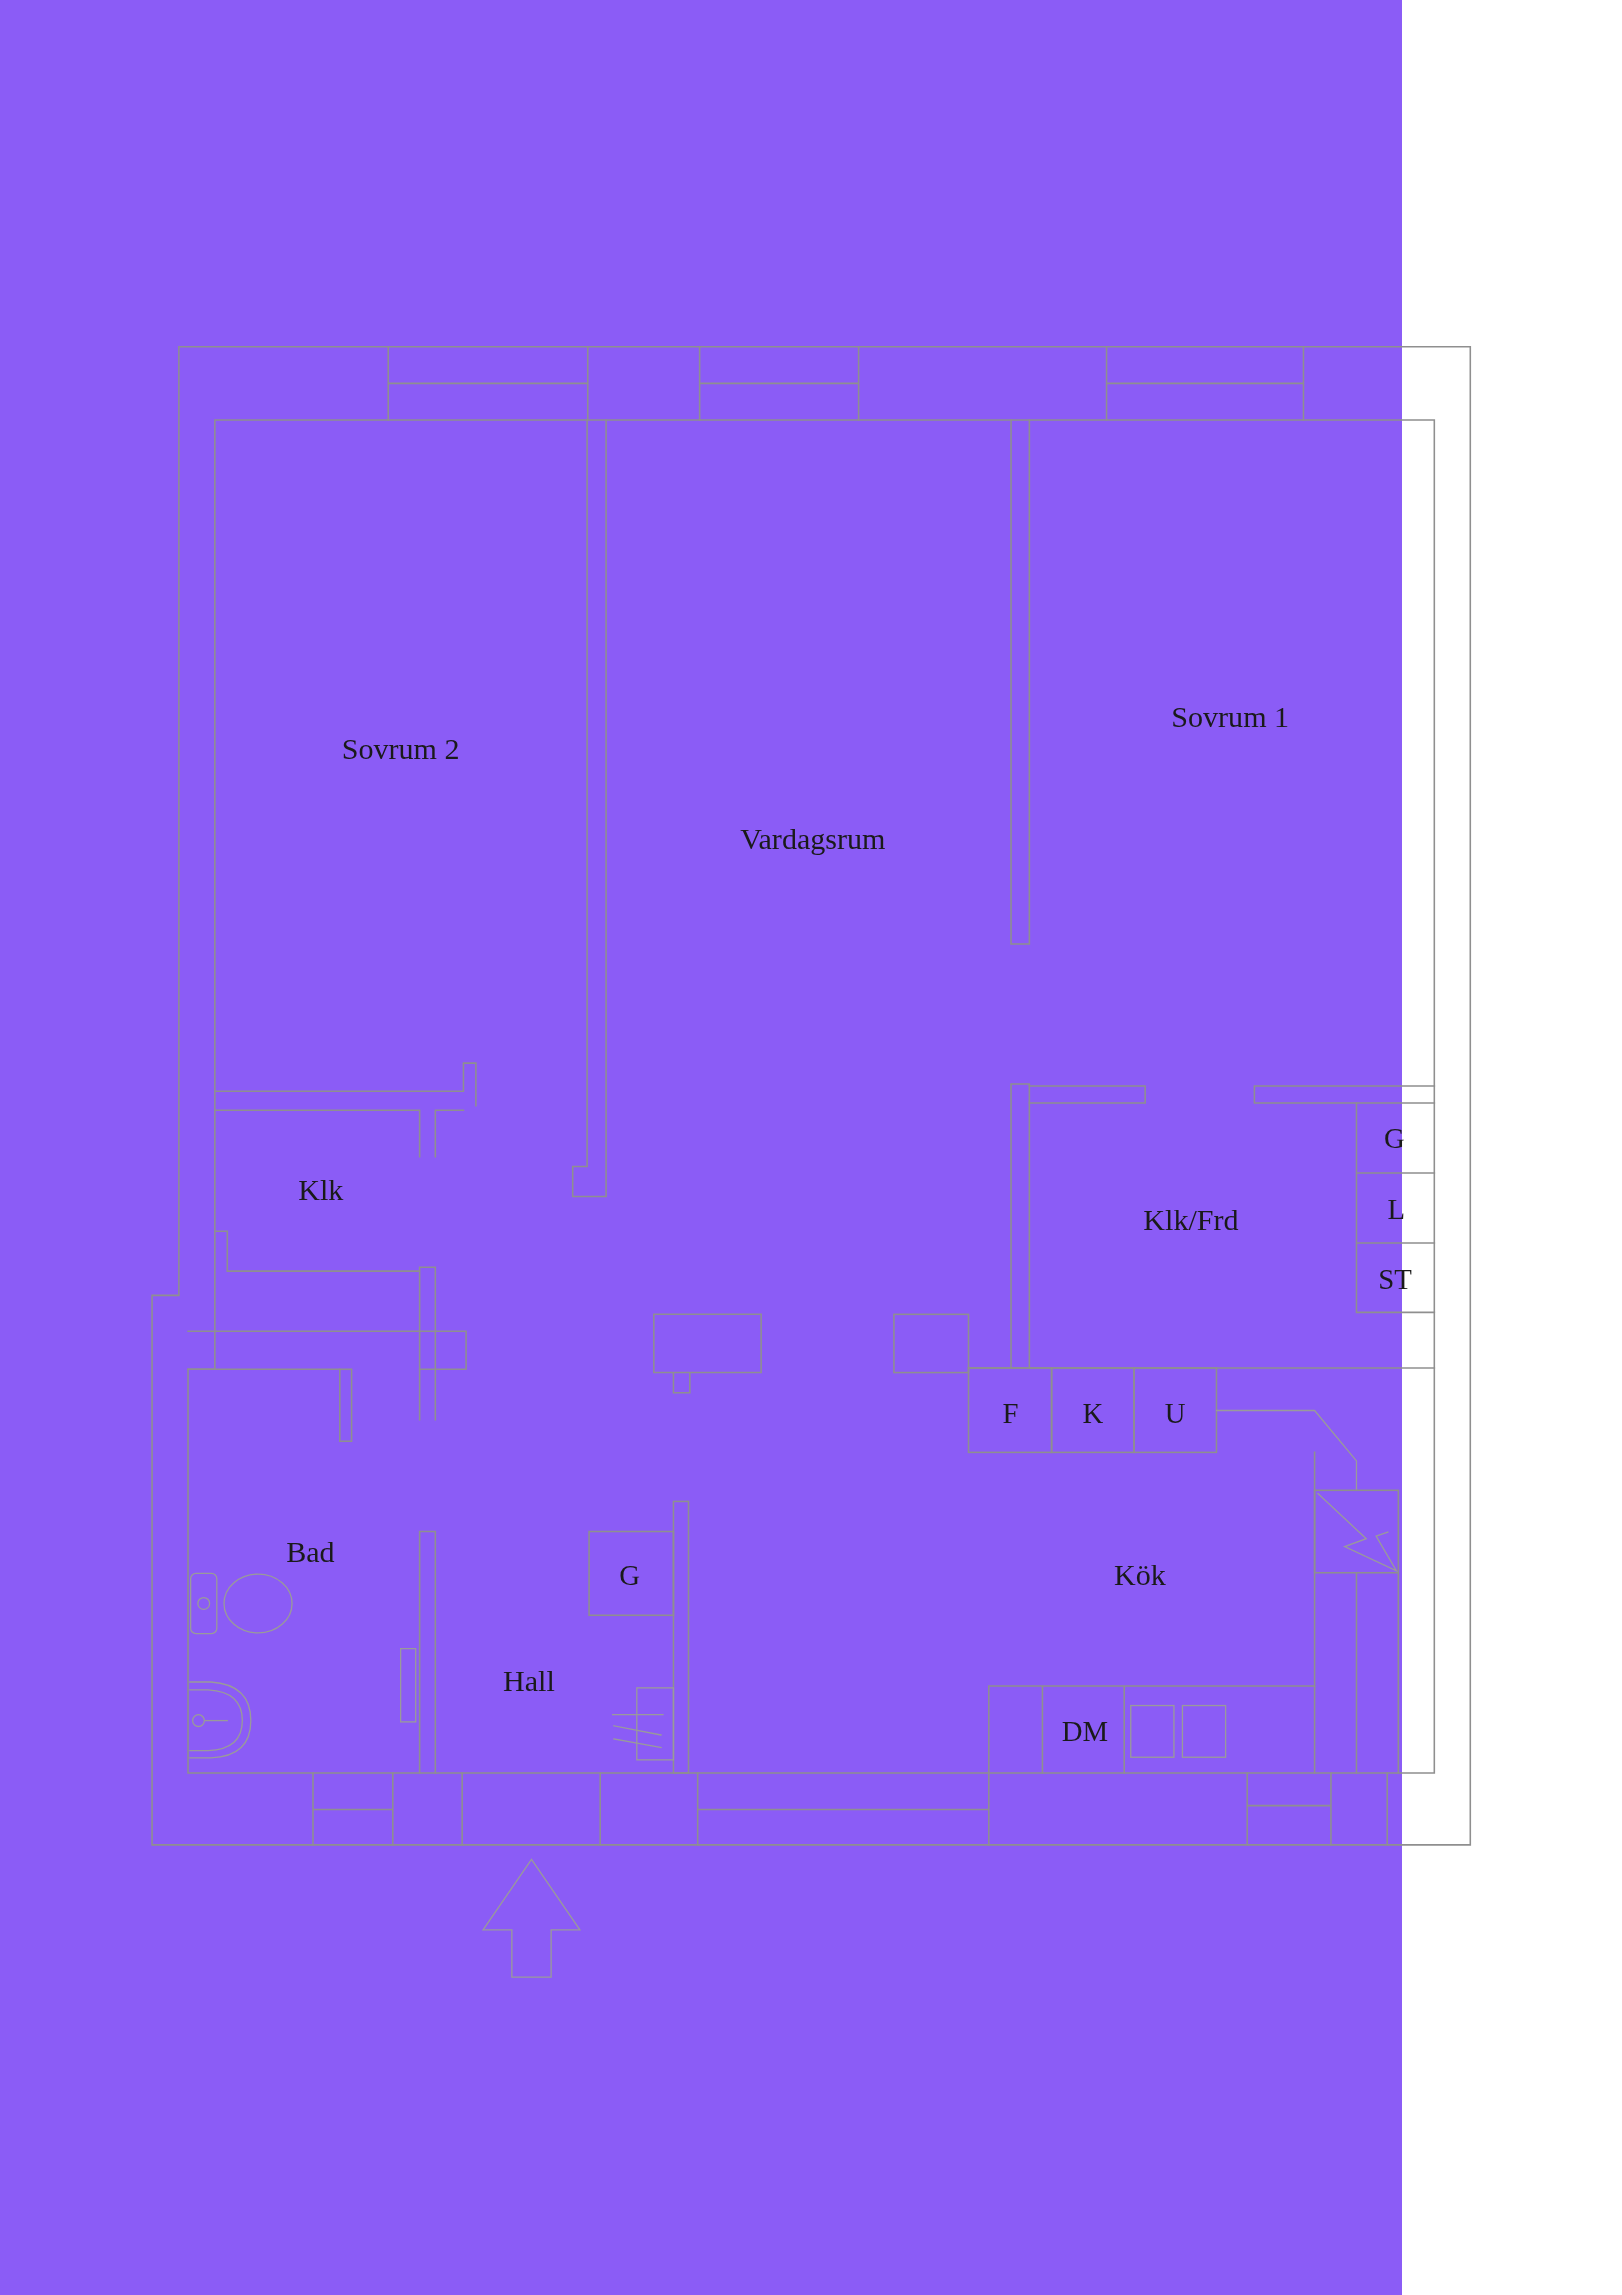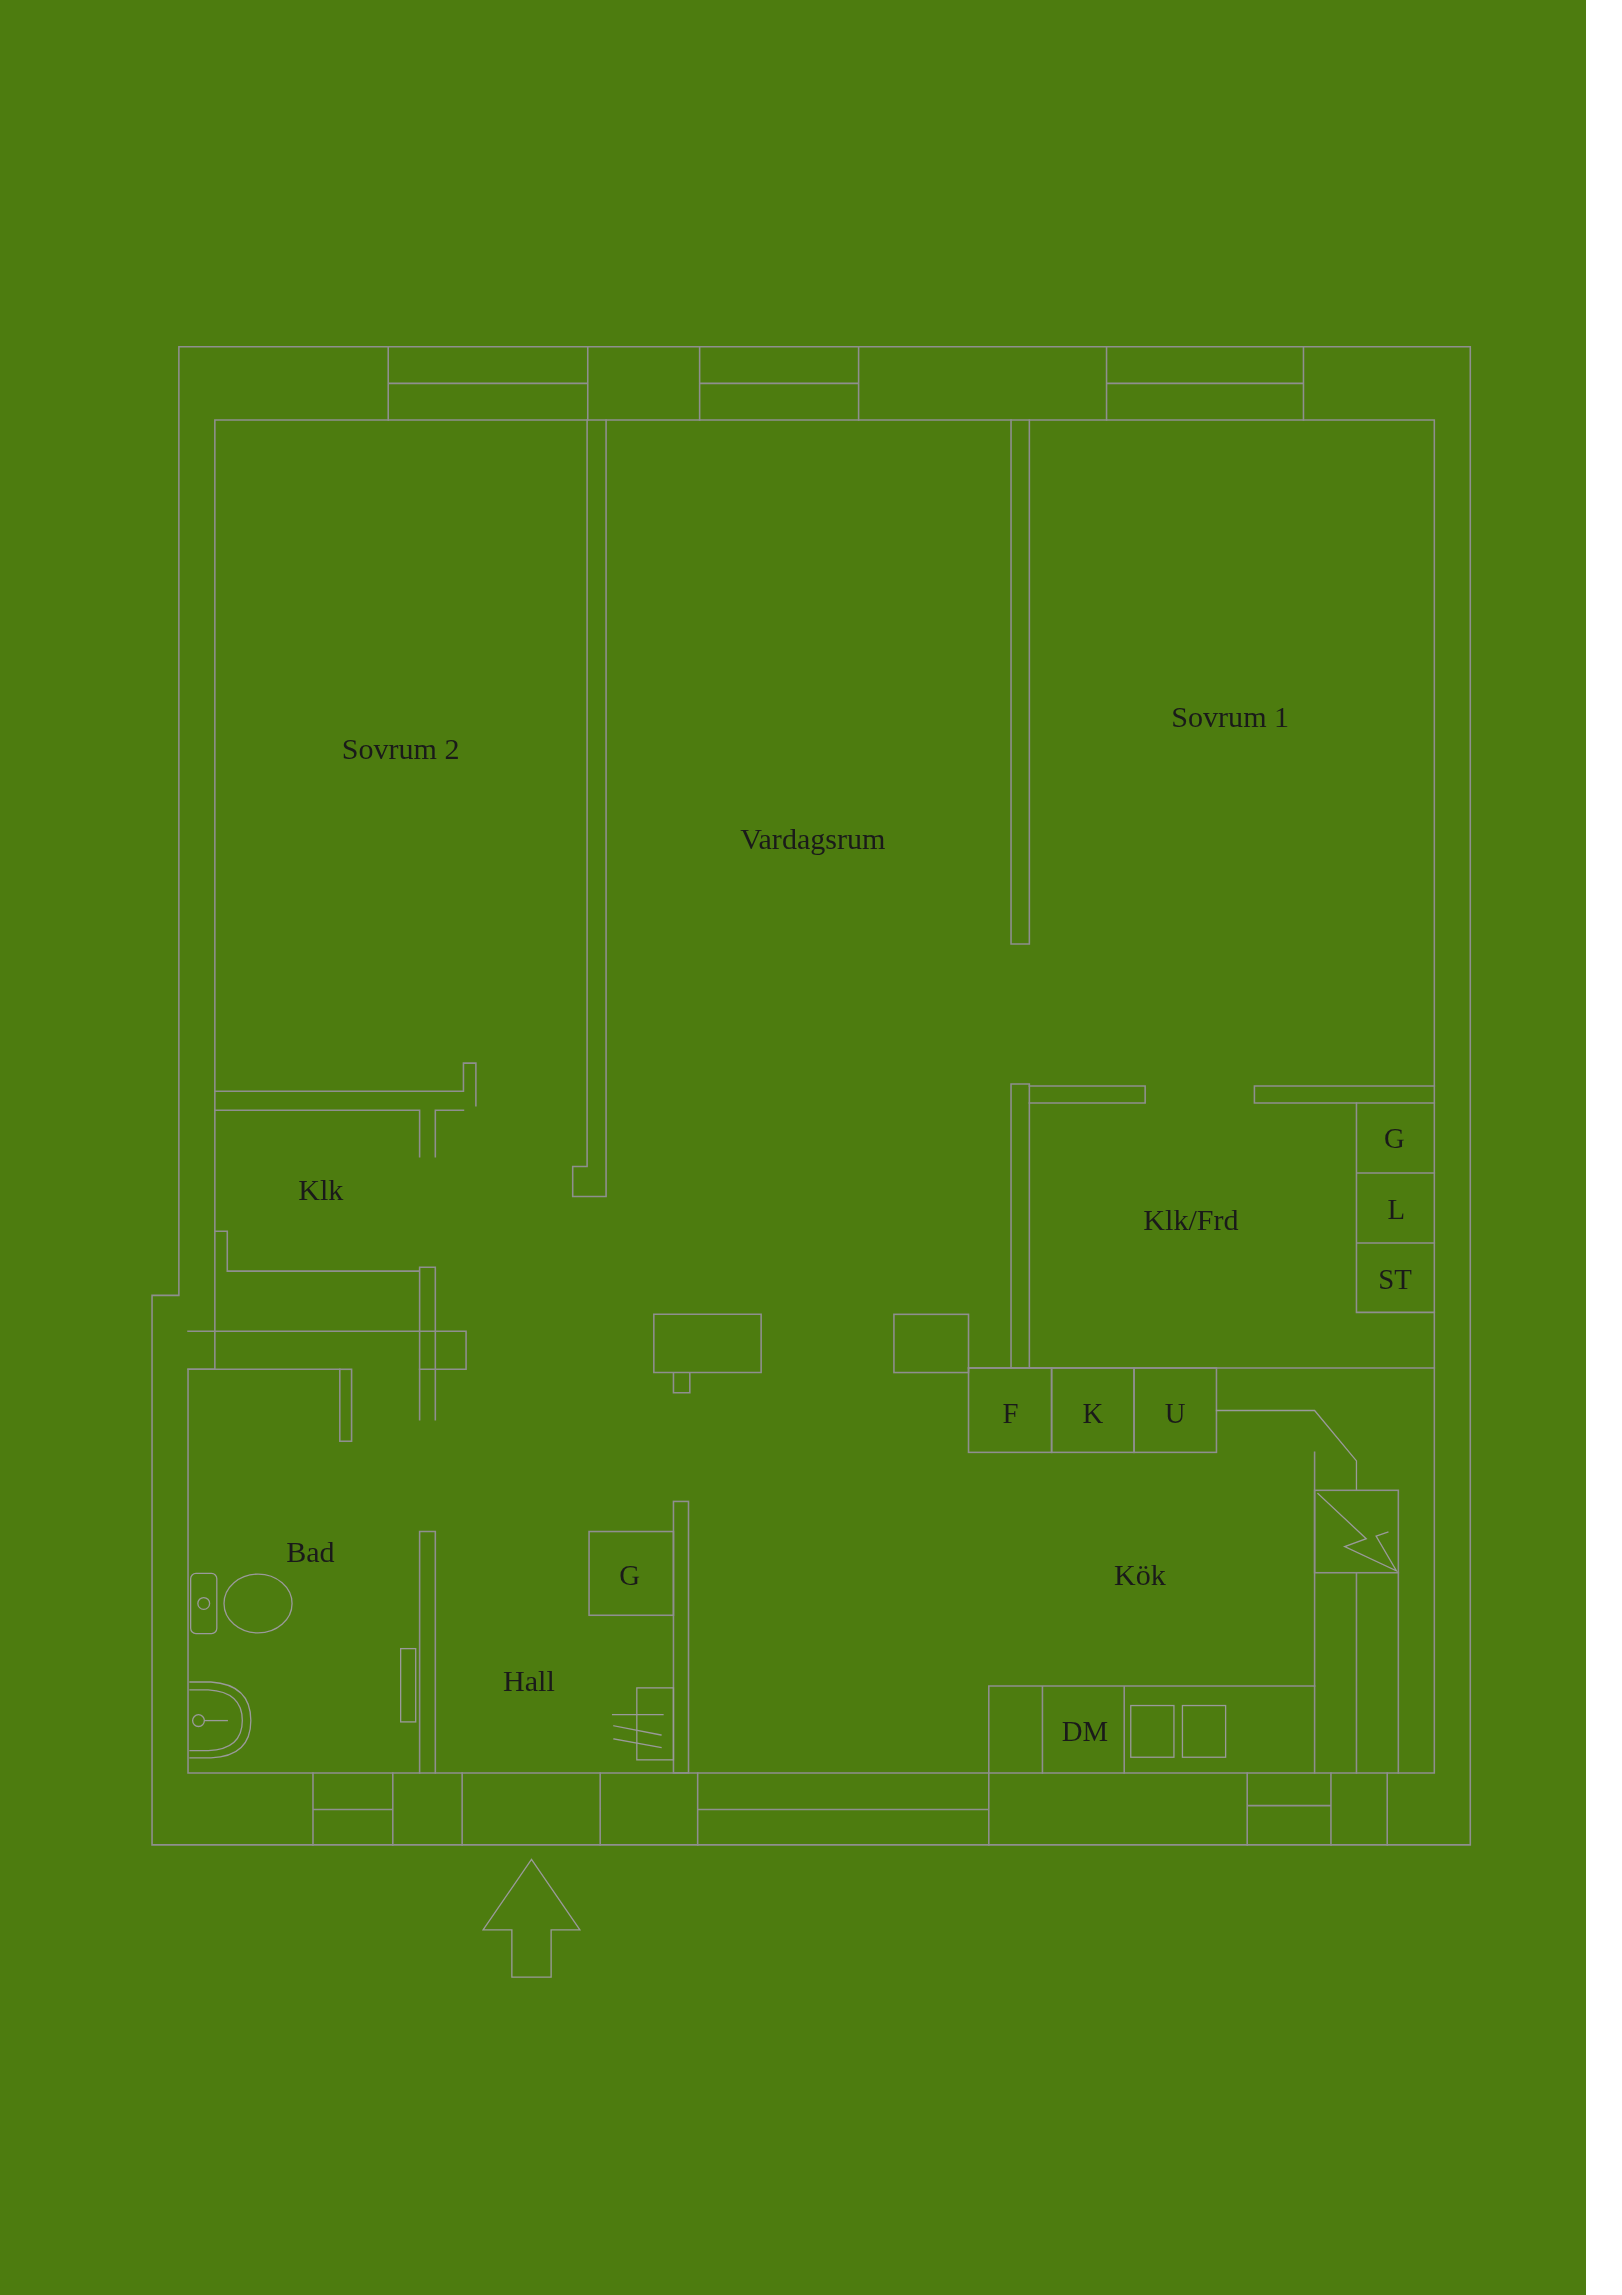--- a/index.html
+++ b/index.html
@@ -1,16 +1,16 @@
 <!DOCTYPE html>
 <html style="font-size:10.5px"><head>
 <meta charset="utf-8">
 <style>
   html,body{margin:0;padding:0;background:#ffffff;}
-  .page{width:1586px;height:2295px;background:#4d7c0f;position:relative;}
+  .page{width:1402px;height:2295px;background:#8b5cf6;position:relative;}
   svg{display:block;}
   .wall{fill:none;stroke:#8f8f8f;stroke-width:2.4;stroke-linecap:square;stroke-linejoin:miter;}
   .thin{fill:none;stroke:#9a9a9a;stroke-width:2;stroke-linecap:square;}
   .fixture{fill:none;stroke:#9a9a9a;stroke-width:2;}
   .room-label{font-family:"Liberation Serif","DejaVu Serif",serif;font-size:46px;fill:#1a1a1a;text-anchor:middle;}
   .small-label{font-family:"Liberation Serif","DejaVu Serif",serif;font-size:44px;fill:#1a1a1a;text-anchor:middle;}
 </style>
 </head>
 <body>
 

